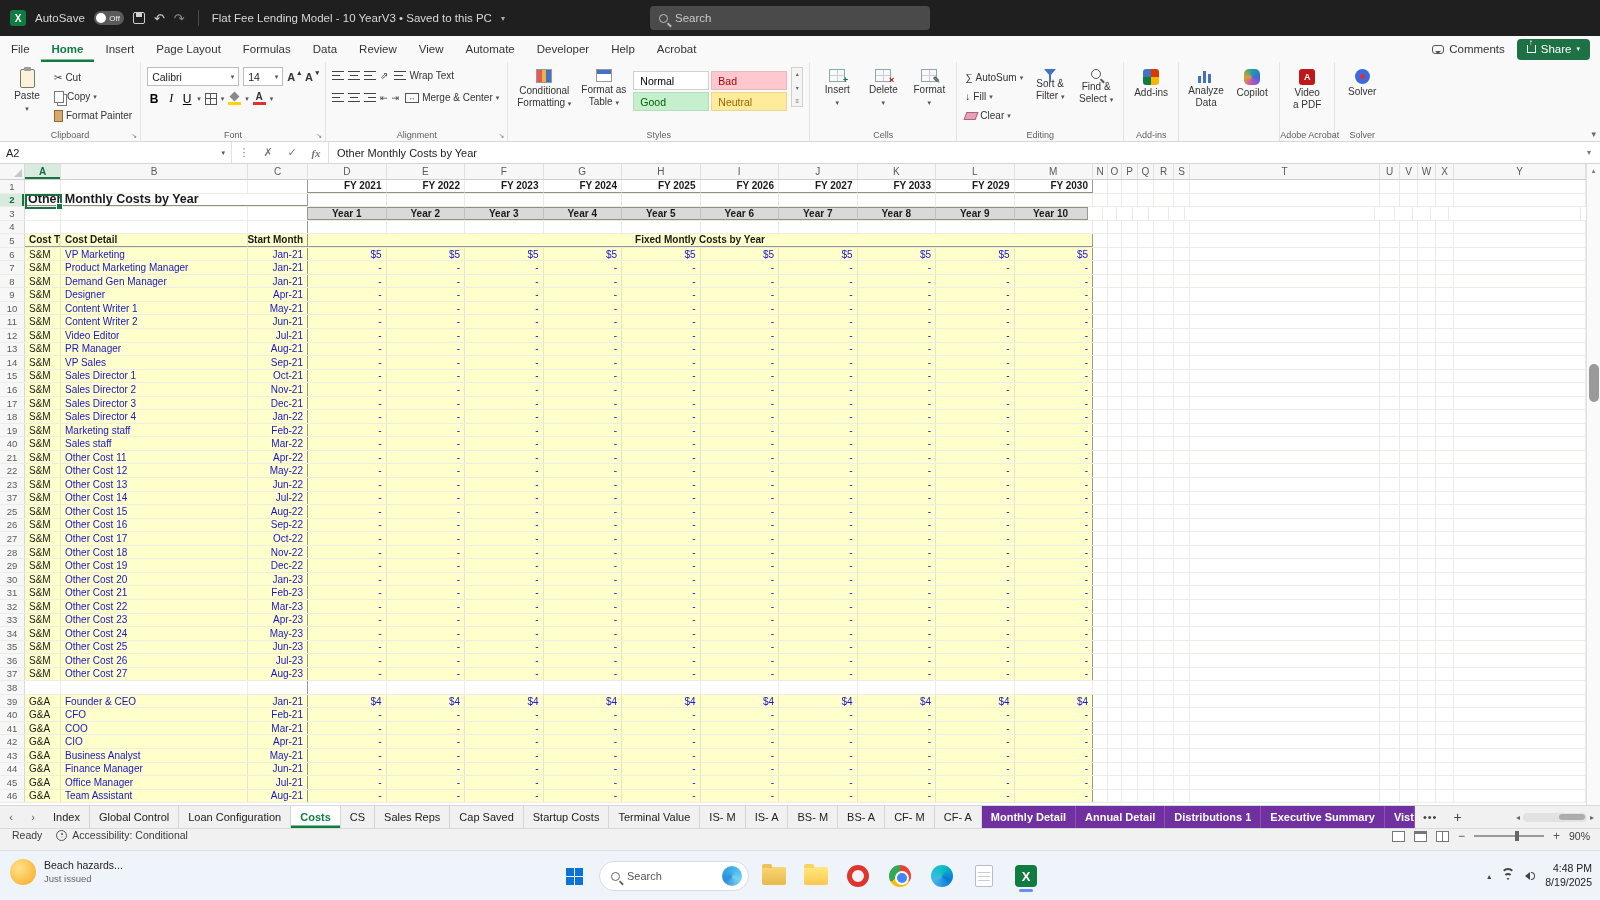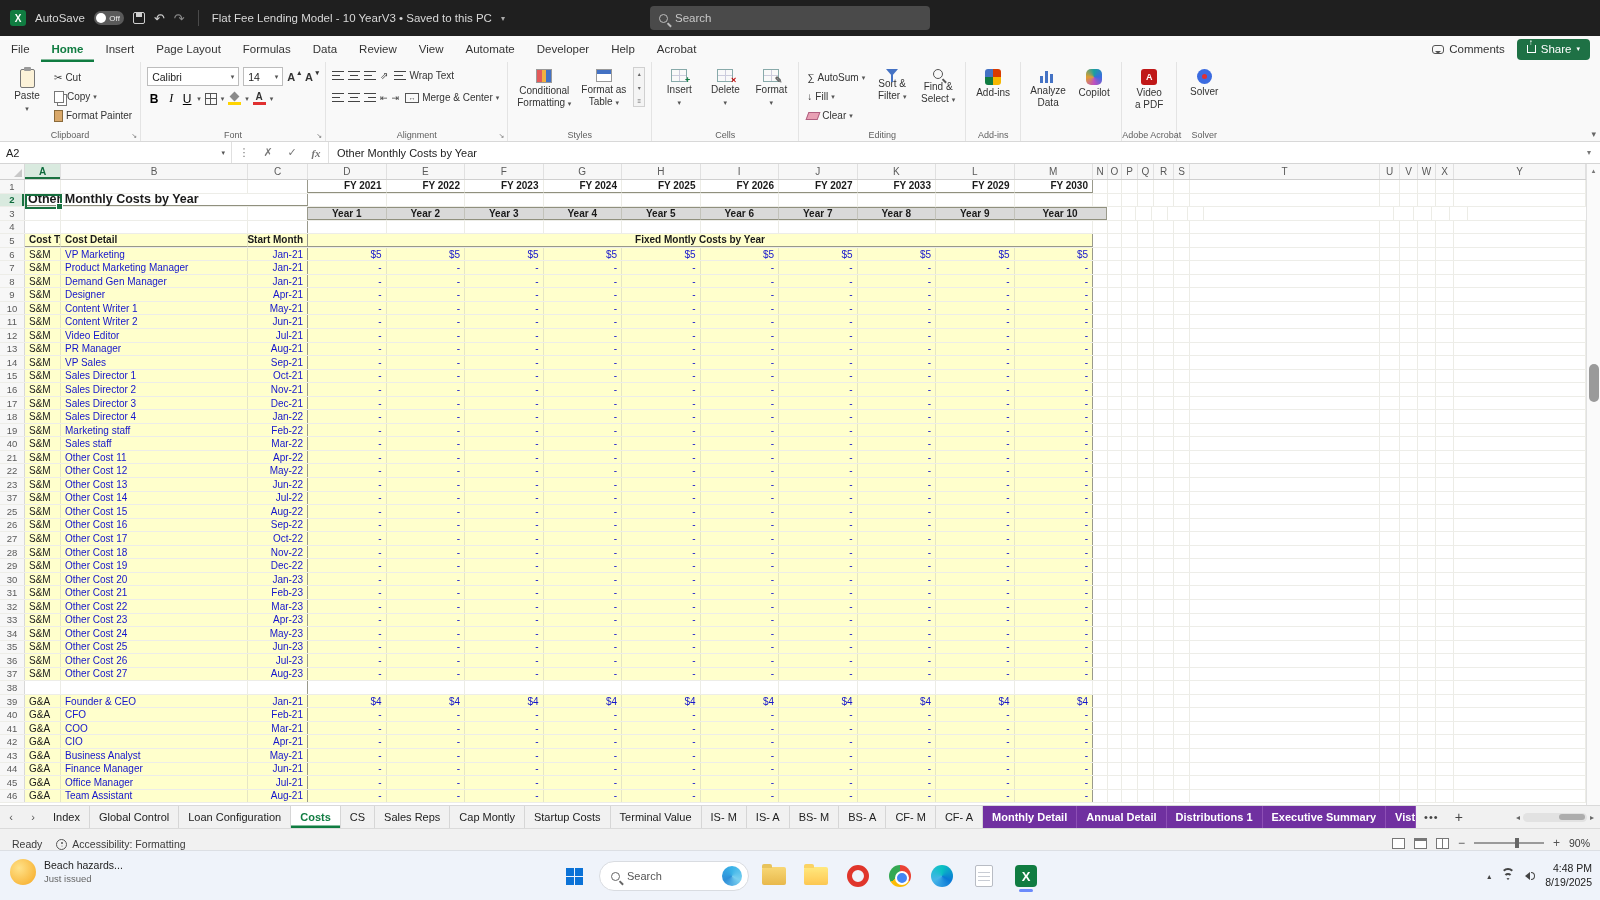--- a/index.html
+++ b/index.html
@@ -149,21 +149,21 @@
   .stab.pur{background:#7030A0;color:#fff;border-right-color:#8D4FB5;font-weight:600}
   .stab.cut{max-width:30px;overflow:hidden}
   .tmore{display:flex;align-items:center;padding:0 8px;color:#444;letter-spacing:1px}
   .tadd{display:flex;align-items:center;padding:0 8px;color:#444;font-size:14px}
   #hscroll{position:absolute;right:6px;top:3px;height:16px;display:flex;align-items:center;gap:3px}
   .harrow{font-size:8px;color:#666}
   .htrack{width:64px;height:9px;background:#E2E2E2;border-radius:5px;position:relative}
   .hthumb{position:absolute;right:2px;top:1.5px;width:26px;height:6px;background:#ADADAD;border-radius:3px}
 
   
-  #statusbar{position:absolute;top:828px;left:0;width:1600px;height:22px;background:#F1F1F1;border-top:1px solid #DADADA;display:flex;align-items:flex-end;font-size:10.5px;color:#3B3B3B}
+  #statusbar{position:absolute;top:828px;left:0;width:1600px;height:22px;background:#F1F1F1;border-top:1px solid #DADADA;display:flex;align-items:flex-start;font-size:10.5px;color:#3B3B3B}
   #statusbar .left{display:flex;align-items:center;gap:14px;padding-left:12px}
   .acc-ic{width:11px;height:11px;border:1.2px solid #555;border-radius:50%;position:relative}
   .acc-ic:after{content:'';position:absolute;left:3.4px;top:2px;width:2px;height:2px;border-radius:50%;background:#555;box-shadow:0 3px 0 -0.5px #555}
   #statusbar .right{position:absolute;right:10px;display:flex;align-items:center;gap:9px}
   .viewico{width:13px;height:11px;border:1px solid #777;background:#fff}
   .viewico.pl{background:linear-gradient(#777 0 2px,#fff 2px)}
   .viewico.pb{background:linear-gradient(90deg,#fff 0 5px,#777 5px 6px,#fff 6px)}
   .ztrack{width:70px;height:2px;background:#9A9A9A;position:relative}
   .zthumb{position:absolute;left:58%;top:-4px;width:4px;height:10px;background:#666}
   .zsym{font-size:12px;color:#555}
@@ -374,20 +374,38 @@
 
     <div class="rgroup">
       <div class="bigbtn">
         <div class="ico-cf"></div>
         <div><span>Conditional</span><br><span>Formatting</span> <span class="dd">▾</span></div>
       </div>
       <div class="bigbtn">
         <div class="ico-fat"></div>
         <div><span>Format as</span><br><span>Table</span> <span class="dd">▾</span></div>
       </div>
+      <div class="vcol" style="padding-top:4px">
+        <div class="hrow" style="gap:2px">
+          <div class="stylebox">
+              <span>Normal</span>
+            </div>
+          <div class="stylebox st-bad">
+              <span>Bad</span>
+            </div>
+        </div>
+        <div class="hrow" style="gap:2px">
+          <div class="stylebox st-good">
+              <span>Good</span>
+            </div>
+          <div class="stylebox st-neutral">
+              <span>Neutral</span>
+            </div>
+        </div>
+      </div>
       <div class="st-scroll">
           <span>▴</span>
           <span>▾</span>
           <span>≡</span>
         </div>
       <div class="rgroup-label">Styles</div>
     </div>
 
     <div class="rgroup">
       <div class="bigbtn">
@@ -588,21 +606,21 @@
           <div class="cell wh cR" style="width:60px"></div>
           <div class="cell yr" style="width:78.5px">Year 1</div>
           <div class="cell yr" style="width:78.5px">Year 2</div>
           <div class="cell yr" style="width:78.5px">Year 3</div>
           <div class="cell yr" style="width:78.5px">Year 4</div>
           <div class="cell yr" style="width:78.5px">Year 5</div>
           <div class="cell yr" style="width:78.5px">Year 6</div>
           <div class="cell yr" style="width:78.5px">Year 7</div>
           <div class="cell yr" style="width:78.5px">Year 8</div>
           <div class="cell yr" style="width:78.5px">Year 9</div>
-          <div class="cell yr mR" style="width:92px">Year 10</div>
+          <div class="cell yr mR" style="width:73px">Year 10</div>
           <div class="cell wh" style="width:15px"></div>
           <div class="cell wh" style="width:14px"></div>
           <div class="cell wh" style="width:16px"></div>
           <div class="cell wh" style="width:16px"></div>
           <div class="cell wh" style="width:20px"></div>
           <div class="cell wh" style="width:16px"></div>
           <div class="cell wh" style="width:190px"></div>
           <div class="cell wh" style="width:20px"></div>
           <div class="cell wh" style="width:18px"></div>
           <div class="cell wh" style="width:18px"></div>
@@ -1815,21 +1833,21 @@
   <div id="tabbar">
     <div class="tnav">‹</div>
     <div class="tnav">›</div>
     <div id="sheet-tabs-list">
         <div class="stab">Index</div>
         <div class="stab">Global Control</div>
         <div class="stab">Loan Configuration</div>
         <div class="stab act">Costs</div>
         <div class="stab">CS</div>
         <div class="stab">Sales Reps</div>
-        <div class="stab">Cap Montly</div>
+        <div class="stab">Cap Saved</div>
         <div class="stab">Startup Costs</div>
         <div class="stab">Terminal Value</div>
         <div class="stab">IS- M</div>
         <div class="stab">IS- A</div>
         <div class="stab">BS- M</div>
         <div class="stab">BS- A</div>
         <div class="stab">CF- M</div>
         <div class="stab">CF- A</div>
         <div class="stab pur">Monthly Detail</div>
         <div class="stab pur">Annual Detail</div>
@@ -1846,21 +1864,21 @@
         </div>
       <span class="harrow">▸</span>
     </div>
   </div>
 
   <div id="statusbar">
     <div class="left">
       <span>Ready</span>
       <span style="display:flex;align-items:center;gap:5px">
         <span class="acc-ic"></span>
-        <span>Accessibility: Formatting</span>
+        <span>Accessibility: Conditional</span>
       </span>
     </div>
     <div class="right">
       <span class="viewico"></span>
       <span class="viewico pl"></span>
       <span class="viewico pb"></span>
       <span class="zsym">−</span>
       <div class="ztrack">
           <div class="zthumb"></div>
         </div>

